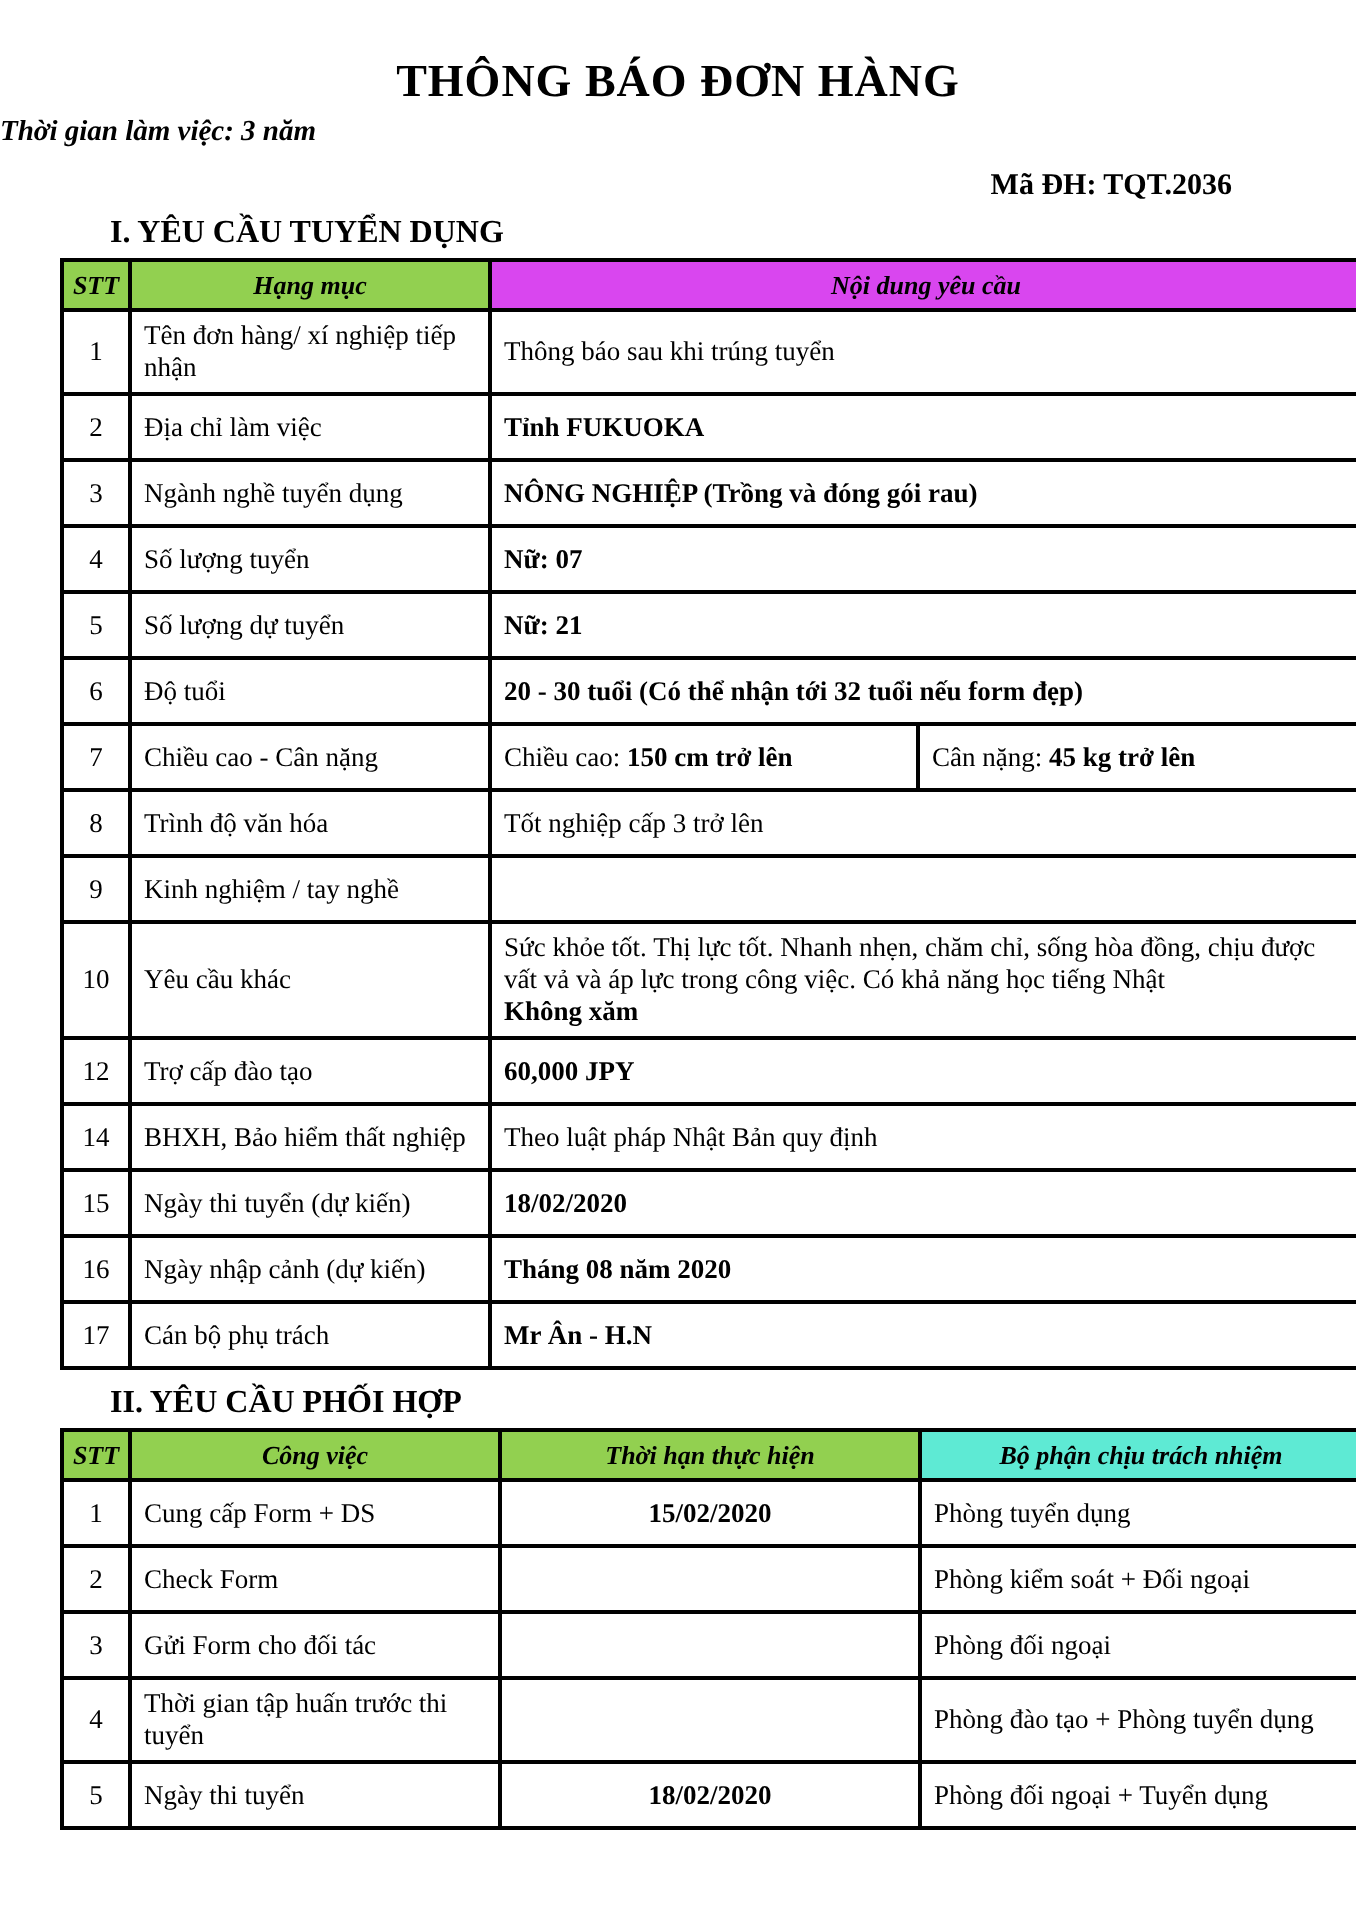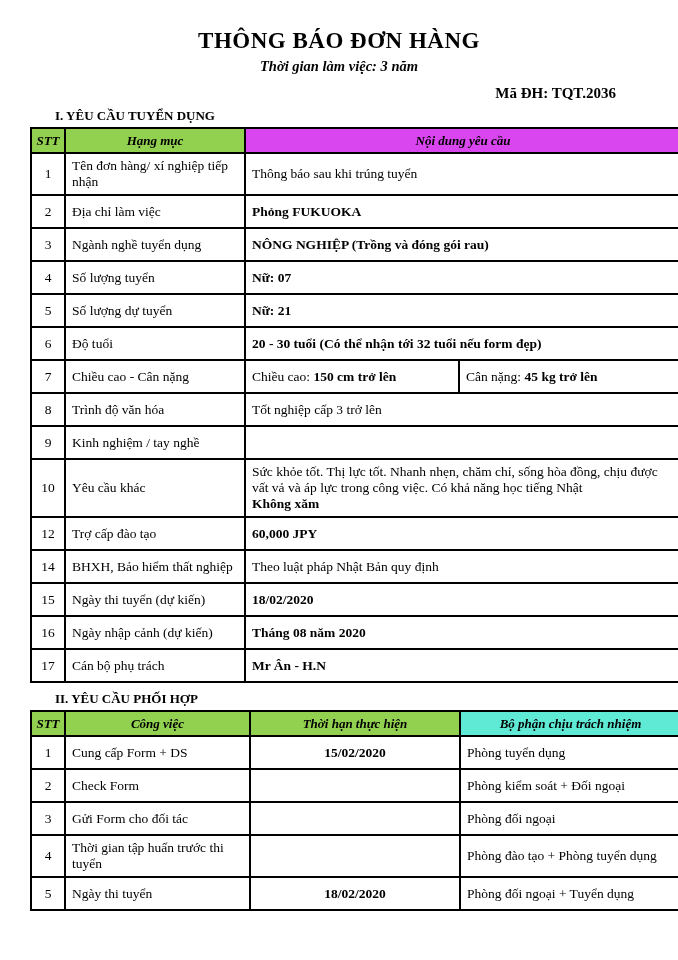--- a/index.html
+++ b/index.html
@@ -16,34 +16,34 @@
     overflow: hidden;
   }
   .doc-title {
     text-align: center;
     font-size: 23px;
     font-weight: bold;
     letter-spacing: 0.5px;
     margin: 0 0 4px 0;
   }
   .doc-subtitle {
-    text-align: center;
+    text-align: left;
     font-size: 14.5px;
     font-weight: bold;
     font-style: italic;
     margin: 0 0 10px 0;
   }
   .order-code {
     text-align: right;
     font-size: 15px;
     font-weight: bold;
     margin: 0 62px 6px 0;
   }
   .section-heading {
-    font-size: 13px;
+    font-size: 16px;
     font-weight: bold;
     margin: 4px 0 3px 55px;
   }
   table {
     border-collapse: collapse;
     table-layout: fixed;
     width: 650px;
     margin: 0 0 0 30px;
   }
   th, td {
@@ -98,21 +98,21 @@
     </thead>
     <tbody>
         <tr>
           <td class="stt">1</td>
           <td>Tên đơn hàng/ xí nghiệp tiếp nhận</td>
           <td colspan="2"><span>Thông báo sau khi trúng tuyển</span></td>
         </tr>
         <tr>
           <td class="stt">2</td>
           <td>Địa chỉ làm việc</td>
-          <td colspan="2"><span class="b"> Phỏng FUKUOKA</span></td>
+          <td colspan="2"><span class="b"> Tỉnh FUKUOKA</span></td>
         </tr>
         <tr>
           <td class="stt">3</td>
           <td>Ngành nghề tuyển dụng</td>
           <td colspan="2"><span class="b">NÔNG NGHIỆP (Trồng và đóng gói rau)</span></td>
         </tr>
         <tr>
           <td class="stt">4</td>
           <td>Số lượng tuyển</td>
           <td colspan="2"><span class="b">Nữ: 07</span></td>

